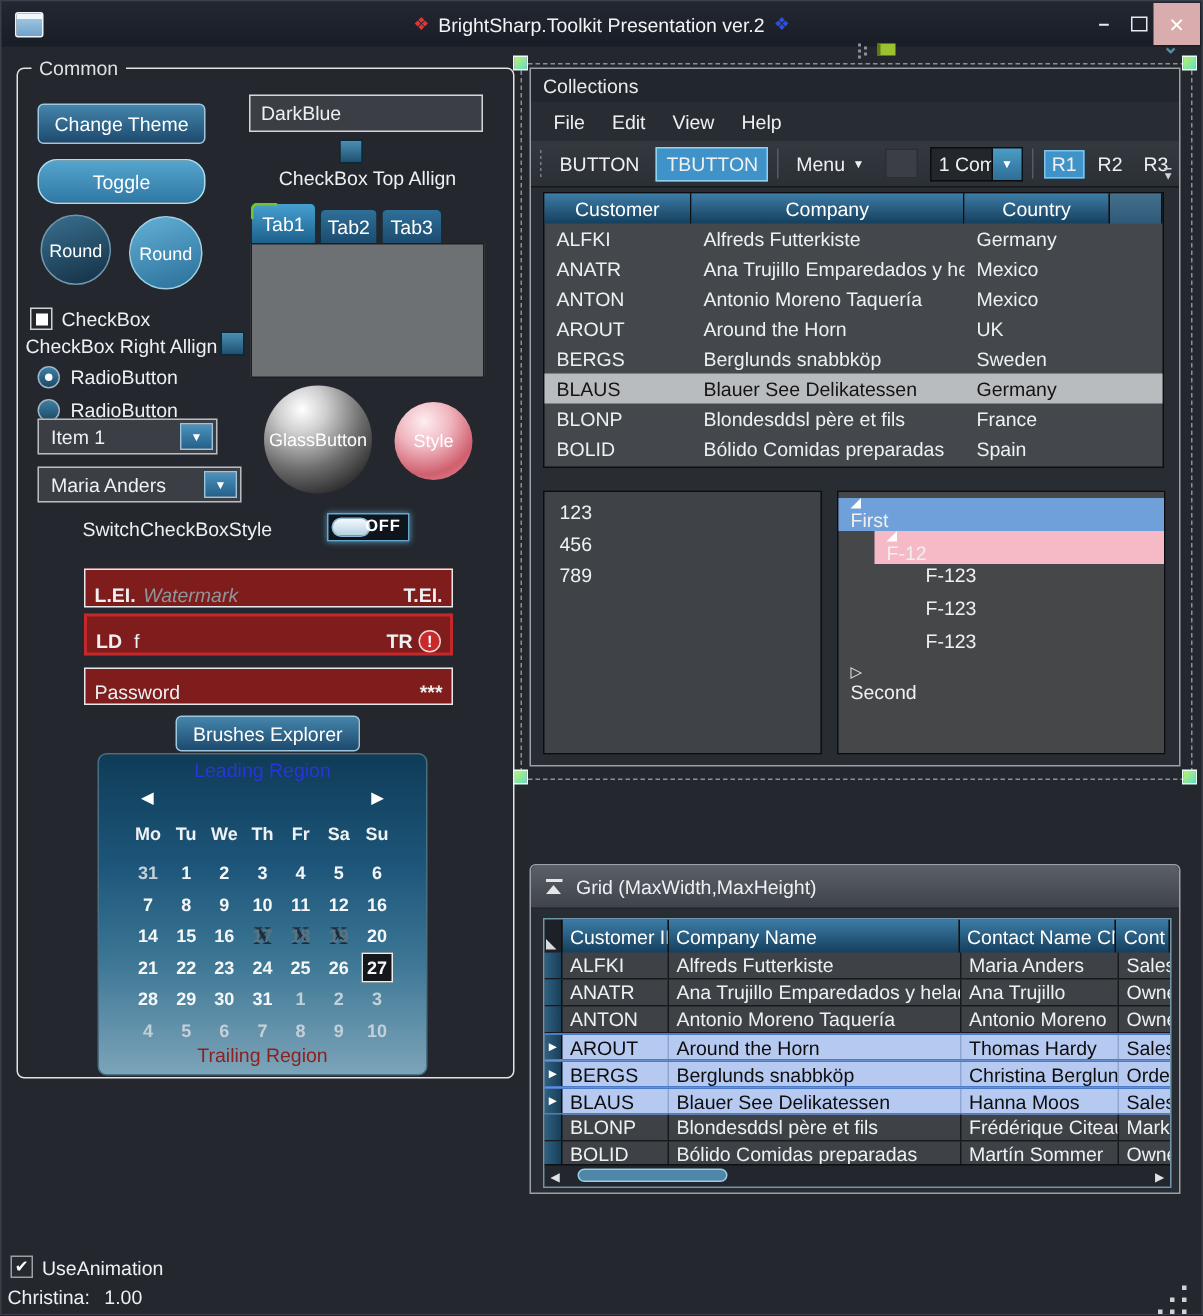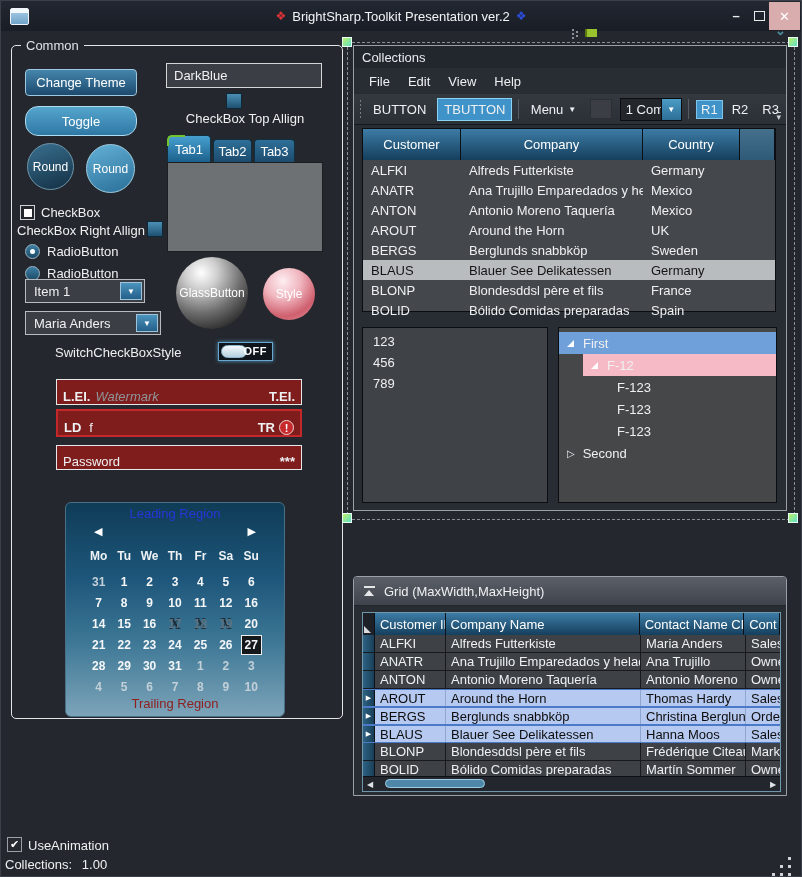--- a/index.html
+++ b/index.html
@@ -109,34 +109,34 @@
   .tb-input{width:56px;height:20px;background:#3b3f45;border:1px solid #2b2f35;margin:0 8px;box-sizing:border-box;}
   .tb-combo{width:62px;height:23px;background:#23272c;border:1px solid #0b0d10;display:flex;align-items:center;box-sizing:border-box;}
   .tb-combo .val{flex:1;padding-left:5px;overflow:hidden;white-space:nowrap;}
   .tb-combo-btn{width:20px;height:100%;background:linear-gradient(#4b9cc6,#2d6e96);border-left:1px solid #0b0d10;
                 display:flex;align-items:center;justify-content:center;font-size:8px;color:#fff;box-sizing:border-box;}
   .tb-radio{padding:2px 5px;margin:0 2px;}
   .tb-radio.active{background:#3f93c8;border:1px solid #7fc4ea;padding:1px 4px;}
   .tb-overflow{position:absolute;right:5px;bottom:3px;font-size:9px;color:#cfd3d7;border-top:1px solid #cfd3d7;padding-top:1px;line-height:7px;}
   
   .listview{position:absolute;left:8px;top:82px;width:414px;height:184px;border:1px solid #0b0d10;background:#44484c;box-sizing:border-box;}
-  .lv-header{display:flex;height:31px;}
+  .lv-header{display:flex;height:20px;}
   .lvh-cell{background:linear-gradient(#3d7ca6,#153f5d);border-right:1px solid #0c0f14;display:flex;align-items:center;
             justify-content:center;box-sizing:border-box;color:#fff;}
   .lvh-fill{flex:1;background:linear-gradient(#45708c,#2e5a78);}
   .lv-row{display:flex;height:20px;align-items:center;}
   .lv-cell{padding-left:8px;overflow:hidden;white-space:nowrap;box-sizing:border-box;flex:none;}
   .lv-selected{background:#b9bcbe;color:#141414;}
   
   .listbox{position:absolute;left:8px;top:281px;width:186px;height:176px;border:1px solid #0b0d10;background:#3f4246;
            box-sizing:border-box;padding-top:3px;}
   .lb-item{padding:2px 0 2px 10px;line-height:17px;}
   .tree{position:absolute;left:204px;top:281px;width:219px;height:176px;border:1px solid #0b0d10;background:#454749;
         box-sizing:border-box;padding-top:4px;}
-  .tree-row{height:22px;display:flex;align-items:center;color:#f0f0f0;box-sizing:border-box;}
+  .tree-row{height:22px;display:flex;color:#f0f0f0;box-sizing:border-box;flex-direction:column;}
   .tree-row.hl-blue{background:#6fa0d9;padding-left:8px;}
   .tree-row.hl-pink{background:#f5bac6;margin-left:24px;padding-left:8px;}
   .tree-row.plain0{padding-left:8px;}
   .tree-row.plain2{padding-left:58px;}
   .exp-open{width:0;height:0;border-bottom:7px solid #fff;border-left:7px solid transparent;margin-right:9px;}
   .exp-closed{color:#eef0f2;font-size:10px;margin-right:8px;}
   
   .grid-header{height:28px;background:linear-gradient(#5b5f67,#3f434b);border-bottom:1px solid #23262c;
                border-radius:4px 4px 0 0;display:flex;align-items:center;color:#eef0f2;}
   .grid-collapse-icon{width:11px;margin:0 9px 0 10px;}
@@ -260,20 +260,21 @@
     <span class="pre">LD</span>
     <span style="margin-left:8px;">f</span>
     <span class="suf">TR</span>
     <span class="err-ico">!</span>
   </div>
   <div class="field" style="top:432px;height:25px;">
     <span>Password</span>
     <span class="suf">***</span>
   </div>
 
+  <div class="btn" style="left:116px;top:476px;width:123px;height:24px;">Brushes Explorer</div>
 
   <div class="calendar">
     <div class="cal-leading">Leading Region</div>
     <span class="cal-prev">◀</span>
     <span class="cal-next">▶</span>
     <div class="cal-weekdays">
         <span class="cal-cell cal-wd">Mo</span>
         <span class="cal-cell cal-wd">Tu</span>
         <span class="cal-cell cal-wd">We</span>
         <span class="cal-cell cal-wd">Th</span>
@@ -618,18 +619,18 @@
         <span class="sarrow left">◀</span>
         <span class="dg-thumb"></span>
         <span class="sarrow right">▶</span>
       </div>
     </div>
   </div>
 
   <span class="status-cb">✔</span>
   <span class="status-cb-label">UseAnimation</span>
   <div class="status-zoom">
-    <span>Collections:</span>
+    <span>Christina:</span>
     <span style="margin-left:6px;">1.00</span>
   </div>
   <span class="resize-grip"></span>
 
 </div>
 
 </body></html>

